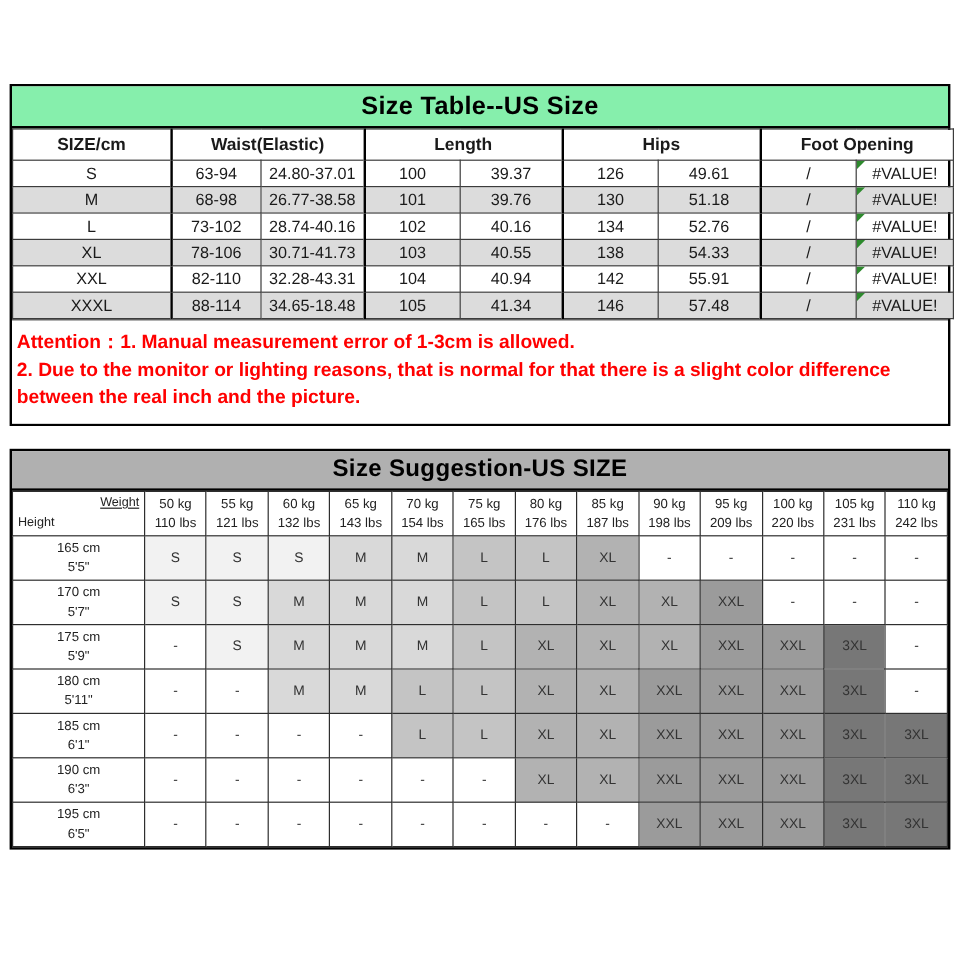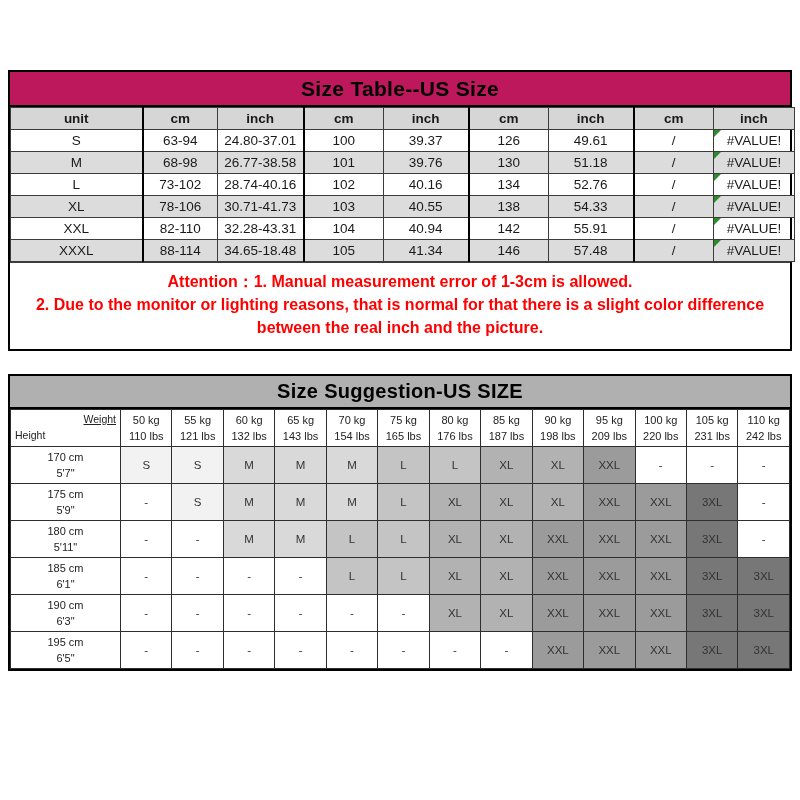--- a/index.html
+++ b/index.html
@@ -1,33 +1,33 @@
 <!DOCTYPE html>
 <html><head>
 <meta charset="utf-8">
 <style>
   html,body{margin:0;padding:0;background:#fff;}
   body{width:800px;height:800px;font-family:"Liberation Sans",sans-serif;color:#1a1a1a;position:relative;}
   .page{position:absolute;inset:0;}
 
   
   .box1{position:absolute;left:8px;top:70px;width:784px;border:2px solid #000;box-sizing:border-box;background:#fff;}
-  .title-bar{background:#be185d;border-bottom:2px solid #000;text-align:center;
+  .title-bar{background:#86efac;border-bottom:2px solid #000;text-align:center;
              font-weight:bold;font-size:21px;color:#000;padding:5px 0 4px 0;letter-spacing:.3px;}
   table{border-collapse:collapse;width:100%;table-layout:fixed;}
   #size-table th,#size-table td{border:1px solid #3c3c3c;text-align:center;vertical-align:middle;
              font-size:13.5px;padding:0;height:21px;overflow:hidden;white-space:nowrap;}
   #size-table thead tr.grp th{font-weight:bold;font-size:14.5px;height:25px;background:#fff;}
   #size-table thead tr.unit th{font-weight:bold;background:#d6d6d6;}
   #size-table .grp-l{border-left:2px solid #000;}
   #size-table tbody tr.alt{background:#dcdcdc;}
   #size-table td{position:relative;}
   .err-flag{position:absolute;top:0;left:0;width:0;height:0;
             border-top:7px solid #2d8a2d;border-right:7px solid transparent;}
-  .attention{border-top:1px solid #3c3c3c;padding:7px 4px 9px 4px;text-align:center;
+  .attention{border-top:1px solid #3c3c3c;padding:7px 4px 9px 4px;text-align:left;
              color:#ff0000;font-weight:bold;font-size:16px;line-height:1.45;background:#fff;}
 
   
   .box2{position:absolute;left:8px;top:374px;width:784px;border:2px solid #000;box-sizing:border-box;background:#fff;}
   .title-bar2{background:#b0b0b0;border-bottom:2px solid #000;text-align:center;
               font-weight:bold;font-size:20px;color:#000;padding:4px 0;letter-spacing:.3px;}
   #sug-table th,#sug-table td{border:1px solid #2e2e2e;text-align:center;vertical-align:middle;
               font-size:11px;color:#333;padding:0;overflow:hidden;}
   #sug-table thead th{height:36px;line-height:1.5;background:#fff;font-weight:normal;color:#222;}
   #sug-table tbody th{height:36px;line-height:1.5;background:#fff;font-weight:normal;color:#222;}
@@ -50,30 +50,26 @@
           <col style="width:75px">
           <col style="width:86px">
         <col style="width:80px">
           <col style="width:85px">
           <col style="width:80px">
         <col style="width:85px">
           <col style="width:80px">
           <col style="width:81px">
       </colgroup>
       <thead>
-        <tr class="unit">
-            <th>unit</th>
-            <th class="grp-l">cm</th>
-            <th>inch</th>
-            <th class="grp-l">cm</th>
-            <th>inch</th>
-            <th class="grp-l">cm</th>
-            <th>inch</th>
-            <th class="grp-l">cm</th>
-            <th>inch</th>
+        <tr class="grp">
+            <th colspan="1">SIZE/cm</th>
+            <th colspan="2" class="grp-l">Waist(Elastic)</th>
+            <th colspan="2" class="grp-l">Length</th>
+            <th colspan="2" class="grp-l">Hips</th>
+            <th colspan="2" class="grp-l">Foot Opening</th>
           </tr>
       </thead>
       <tbody>
           <tr>
             <td>S</td>
             <td class="grp-l">63-94</td>
             <td>24.80-37.01</td>
             <td class="grp-l">100</td>
             <td>39.37</td>
             <td class="grp-l">126</td>
@@ -220,20 +216,39 @@
             </th>
             <th>
               <div>110 kg</div>
               <div>242 lbs</div>
             </th>
           </tr>
       </thead>
       <tbody>
           <tr>
             <th>
+              <div>165 cm</div>
+              <div>5'5"</div>
+            </th>
+            <td style="background-color: rgb(242, 242, 242);">S</td>
+            <td style="background-color: rgb(242, 242, 242);">S</td>
+            <td style="background-color: rgb(242, 242, 242);">S</td>
+            <td style="background-color: rgb(217, 217, 217);">M</td>
+            <td style="background-color: rgb(217, 217, 217);">M</td>
+            <td style="background-color: rgb(196, 196, 196);">L</td>
+            <td style="background-color: rgb(196, 196, 196);">L</td>
+            <td style="background-color: rgb(178, 178, 178);">XL</td>
+            <td style="background-color: rgb(255, 255, 255);">-</td>
+            <td style="background-color: rgb(255, 255, 255);">-</td>
+            <td style="background-color: rgb(255, 255, 255);">-</td>
+            <td style="background-color: rgb(255, 255, 255);">-</td>
+            <td style="background-color: rgb(255, 255, 255);">-</td>
+          </tr>
+          <tr>
+            <th>
               <div>170 cm</div>
               <div>5'7"</div>
             </th>
             <td style="background-color: rgb(242, 242, 242);">S</td>
             <td style="background-color: rgb(242, 242, 242);">S</td>
             <td style="background-color: rgb(217, 217, 217);">M</td>
             <td style="background-color: rgb(217, 217, 217);">M</td>
             <td style="background-color: rgb(217, 217, 217);">M</td>
             <td style="background-color: rgb(196, 196, 196);">L</td>
             <td style="background-color: rgb(196, 196, 196);">L</td>

